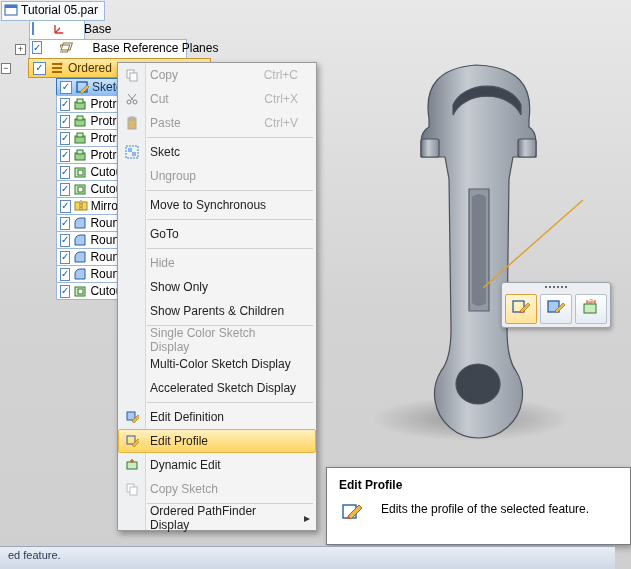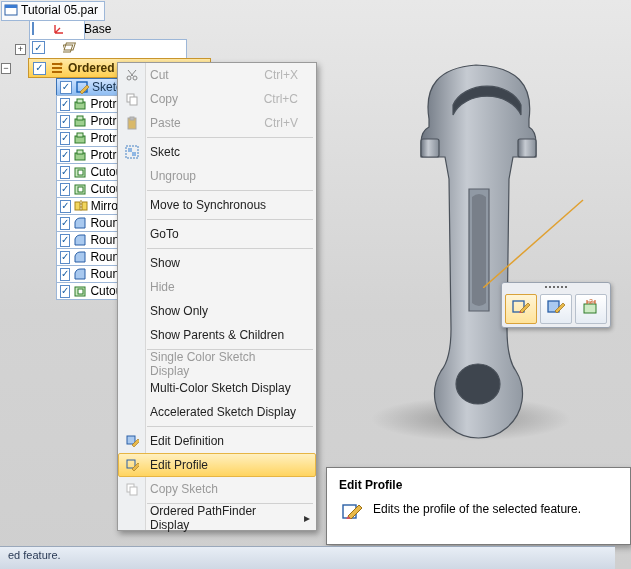--- a/index.html
+++ b/index.html
@@ -28,21 +28,21 @@
   .mi .mico{position:absolute;left:5px;width:18px;height:18px;display:flex;align-items:center;justify-content:center}
   .mi .sc{margin-left:auto;color:#555}
   .mi.d .sc{color:#b5b5b5}
   .mi.sub::after{content:"▸";position:absolute;right:6px;color:#333}
   .msep{height:1px;background:#d0d0d0;margin:2px 3px 2px 29px}
   .mi.hl{background:linear-gradient(180deg,#fff0bf,#ffd460);border:1px solid #e6b544;border-radius:2px;margin:0;padding-left:31px;height:22px}
   .mi.hl .mico{left:4px}
   
   .tt{position:absolute;left:326px;top:467px;width:279px;background:#fff;border:1px solid #7b7b7b;box-shadow:2px 3px 6px rgba(0,0,0,.3);padding:10px 12px 18px}
   .tt .title{font-weight:bold;margin-bottom:10px}
-  .tt .body{display:flex;gap:10px;align-items:flex-start}
+  .tt .body{display:flex;gap:18px;align-items:flex-start}
   .tt .tico{width:24px;height:24px;display:flex;align-items:flex-end;justify-content:flex-start}
   
   .ftb{position:absolute;left:501px;top:282px;background:#eceef2;border:1px solid #9aa3b0;border-radius:3px;box-shadow:1px 2px 4px rgba(0,0,0,.3)}
   .ftb .grip{height:8px;display:flex;justify-content:center;align-items:center;gap:2px}
   .ftb .grip span{width:2px;height:2px;background:#6b6b6b}
   .ftb .btns{display:flex;padding:3px;gap:3px}
   .ftb .btn{width:30px;height:28px;border:1px solid #b7c0cc;background:linear-gradient(180deg,#fff,#e6ecf4);display:flex;align-items:center;justify-content:center;border-radius:2px}
   .ftb .btn.sel{border-color:#d9a23a;background:linear-gradient(180deg,#fff5d6,#ffe39a)}
   
   .status{position:absolute;left:0;right:16px;bottom:0;height:18px;background:linear-gradient(180deg,#e8eef6,#cfd8e4);border-top:1px solid #9aa8bb;color:#2a3a55;font-size:11px;padding:2px 8px;white-space:nowrap;overflow:hidden}
@@ -109,33 +109,34 @@
   <div style="display:flex;align-items:center;margin-left:14px">
     <span class="exp">+</span>
     <div class="row child" style="width:152px">
       <span class="cb on"></span>
       <span class="ico">
             <svg width="14" height="14">
               <rect x="2" y="4" width="9" height="7" fill="none" stroke="#84703a" transform="skewX(-18)"></rect>
               <rect x="4" y="2" width="9" height="7" fill="none" stroke="#84703a" transform="skewX(-18)"></rect>
             </svg>
           </span>
+      <span class="lbl">Base Reference Planes</span>
     </div>
   </div>
   <div style="display:flex;align-items:center">
     <span class="exp">−</span>
     <div class="ordered-row">
       <span class="cb on"></span>
       <span class="ico">
             <svg width="14" height="14">
               <path d="M2 3 h10 M2 7 h10 M2 11 h10" stroke="#b26800" stroke-width="2"></path>
               <circle cx="11" cy="3" r="1.6" fill="#b26800"></circle>
             </svg>
           </span>
-      <span class="lbl" style="font-weight:bold;color:#4a3500">Ordered</span>
+      <span class="lbl" style="font-weight:normal;color:#4a3500">Ordered</span>
       <span class="arrow">◀</span>
     </div>
   </div>
   <div id="feature-list" style="margin-left:55px">
         <div class="sketch-row">
           <span class="cb on"></span>
           <span class="ico">
             <svg width="14" height="14">
               <rect x="2" y="2" width="10" height="10" fill="none" stroke="#1860b5" stroke-width="1.4"></rect>
               <path d="M5 12 L12 5 L14 7 L7 14 Z" fill="#e8b94a" stroke="#9c6f12" stroke-width=".6"></path>
@@ -262,41 +263,41 @@
         </div>
       </div>
 </div>
 
 <div class="menu">
   <div class="strip"></div>
   <div id="menu-body">
         <div class="mi d">
           <span class="mico">
             <svg width="14" height="14">
+              <rect x="2" y="2" width="7" height="8" fill="#fff" stroke="#aaa"></rect>
+              <rect x="5" y="5" width="7" height="8" fill="#fff" stroke="#aaa"></rect>
+            </svg>
+          </span>
+          <span>Copy</span>
+          <span class="sc">Ctrl+C</span>
+        </div>
+        <div class="mi d">
+          <span class="mico">
+            <svg width="14" height="14">
               <circle cx="4" cy="10" r="2" fill="none" stroke="#888"></circle>
               <circle cx="10" cy="10" r="2" fill="none" stroke="#888"></circle>
               <path d="M6 8 L11 2 M8 8 L3 2" stroke="#888"></path>
             </svg>
           </span>
           <span>Cut</span>
           <span class="sc">Ctrl+X</span>
         </div>
         <div class="mi d">
           <span class="mico">
             <svg width="14" height="14">
-              <rect x="2" y="2" width="7" height="8" fill="#fff" stroke="#aaa"></rect>
-              <rect x="5" y="5" width="7" height="8" fill="#fff" stroke="#aaa"></rect>
-            </svg>
-          </span>
-          <span>Copy</span>
-          <span class="sc">Ctrl+C</span>
-        </div>
-        <div class="mi d">
-          <span class="mico">
-            <svg width="14" height="14">
               <rect x="3" y="2" width="8" height="11" fill="#d9b96a" stroke="#aaa"></rect>
               <rect x="5" y="1" width="4" height="3" fill="#bbb" stroke="#aaa"></rect>
             </svg>
           </span>
           <span>Paste</span>
           <span class="sc">Ctrl+V</span>
         </div>
         <div class="msep"></div>
         <div class="mi">
           <span class="mico">
@@ -313,23 +314,20 @@
         </div>
         <div class="msep"></div>
         <div class="mi">
           <span>Move to Synchronous</span>
         </div>
         <div class="msep"></div>
         <div class="mi">
           <span>GoTo</span>
         </div>
         <div class="msep"></div>
-        <div class="mi">
-          <span>Show</span>
-        </div>
         <div class="mi d">
           <span>Hide</span>
         </div>
         <div class="mi">
           <span>Show Only</span>
         </div>
         <div class="mi">
           <span>Show Parents &amp; Children</span>
         </div>
         <div class="msep"></div>
@@ -353,20 +351,29 @@
           <span>Edit Definition</span>
         </div>
         <div class="mi hl">
           <span class="mico">
             <svg width="14" height="14">
               <rect x="2" y="2" width="8" height="8" fill="none" stroke="#2a5fa5"></rect>
               <path d="M7 11 L13 5 L15 7 L9 13 Z" fill="#e8b94a" stroke="#9c6f12" stroke-width=".6"></path>
             </svg>
           </span>
           <span>Edit Profile</span>
+        </div>
+        <div class="mi">
+          <span class="mico">
+            <svg width="14" height="14">
+              <rect x="2" y="4" width="10" height="7" fill="#cdeac3" stroke="#2e7a2a"></rect>
+              <path d="M5 3 L9 3 M7 1 L7 5" stroke="#c63" stroke-width="1.4"></path>
+            </svg>
+          </span>
+          <span>Dynamic Edit</span>
         </div>
         <div class="mi d">
           <span class="mico">
             <svg width="14" height="14">
               <rect x="2" y="2" width="7" height="8" fill="#fff" stroke="#bbb"></rect>
               <rect x="5" y="5" width="7" height="8" fill="#fff" stroke="#bbb"></rect>
             </svg>
           </span>
           <span>Copy Sketch</span>
         </div>

